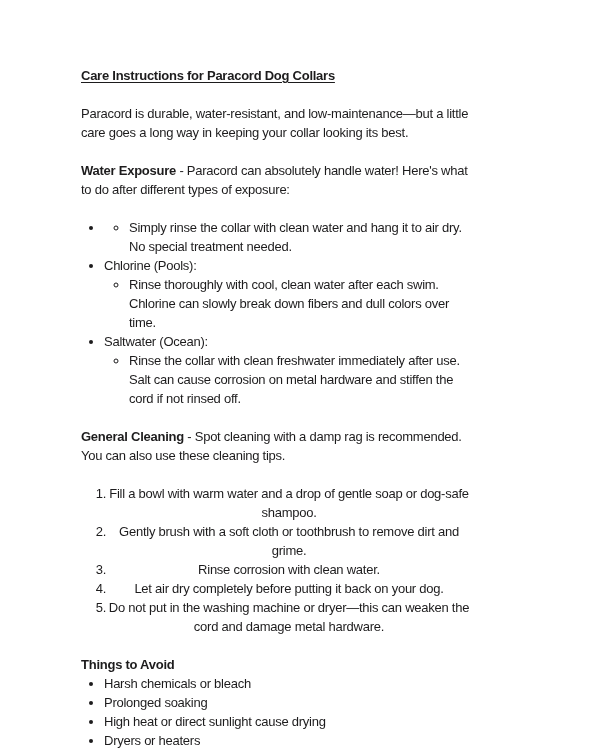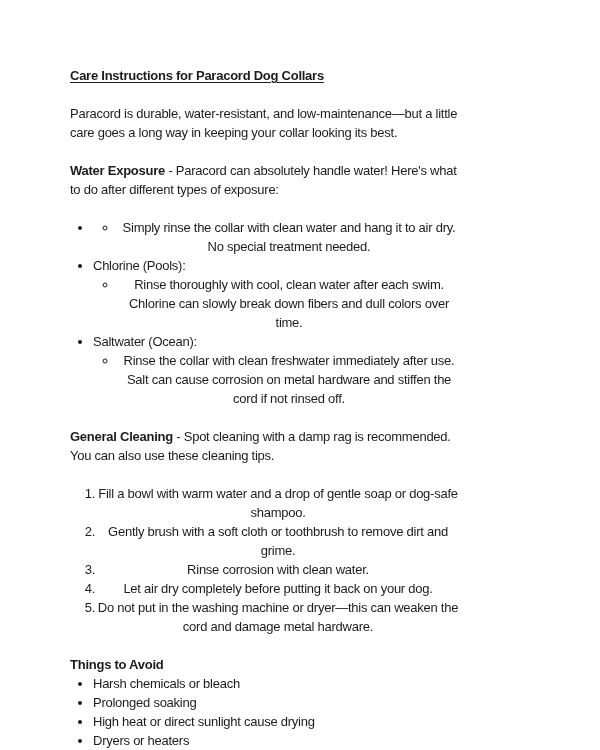--- a/index.html
+++ b/index.html
@@ -10,38 +10,38 @@
     color: var(--text-color, #1d1c1d);
     font-size: 13px;
     letter-spacing: -0.25px;
     line-height: 19px;
     overflow: hidden;
   }
   .page {
     box-sizing: border-box;
     width: 524px; height: 750px;
     padding: 47px 64px 0 70px;
+    margin-left: 11px;
   }
   p { margin: 19px 0; }
   .doc-title {
     font-weight: 700;
     text-decoration: underline;
     text-underline-offset: 2px;
   }
   strong { font-weight: 700; }
   ul, ol { margin: 19px 0; }
   ul {
     list-style: disc outside;
     padding-left: 23px;
   }
   ul ul {
     margin: 0;
     list-style: circle outside;
     padding-left: 25px;
-    text-align: center;
   }
   ol {
     list-style: none;
     counter-reset: step;
     padding-left: 26px;
     text-align: center;
   }
   ol > li {
     counter-increment: step;
     position: relative;

